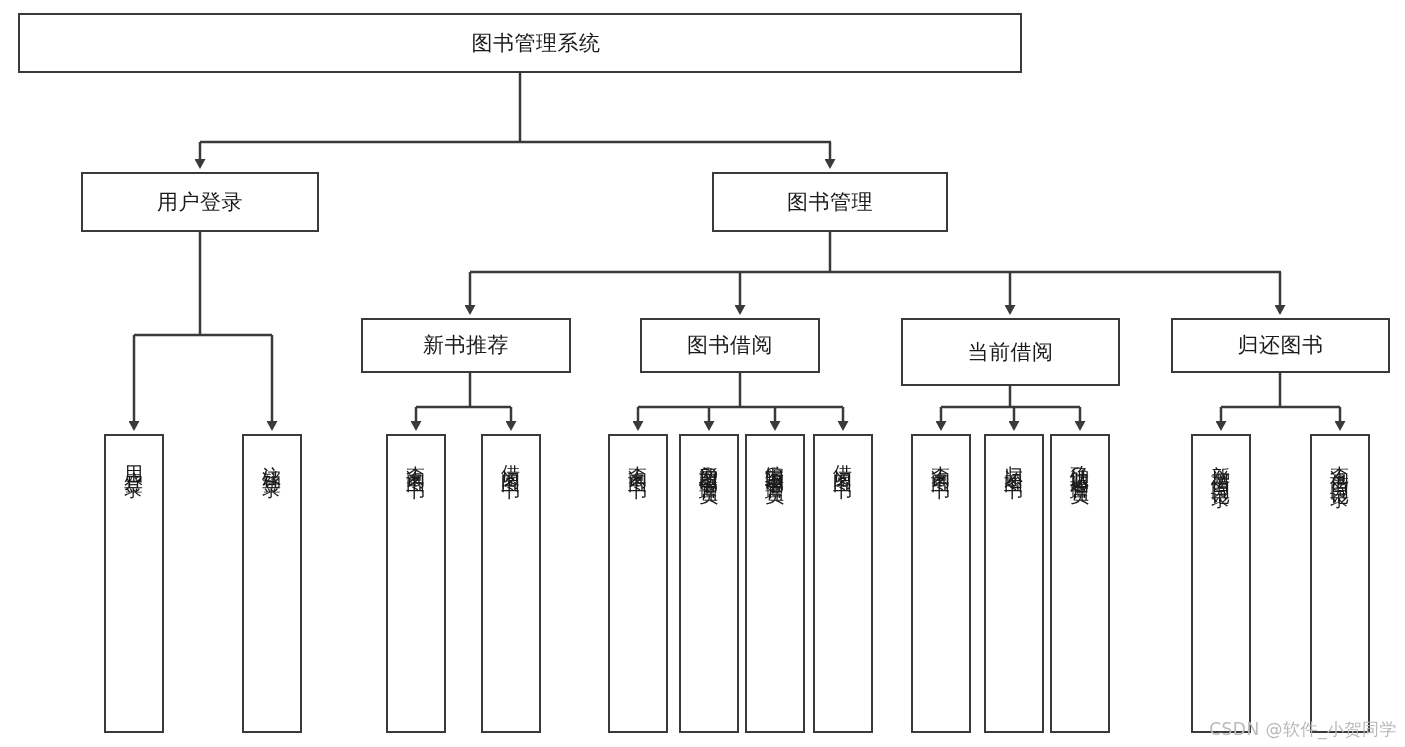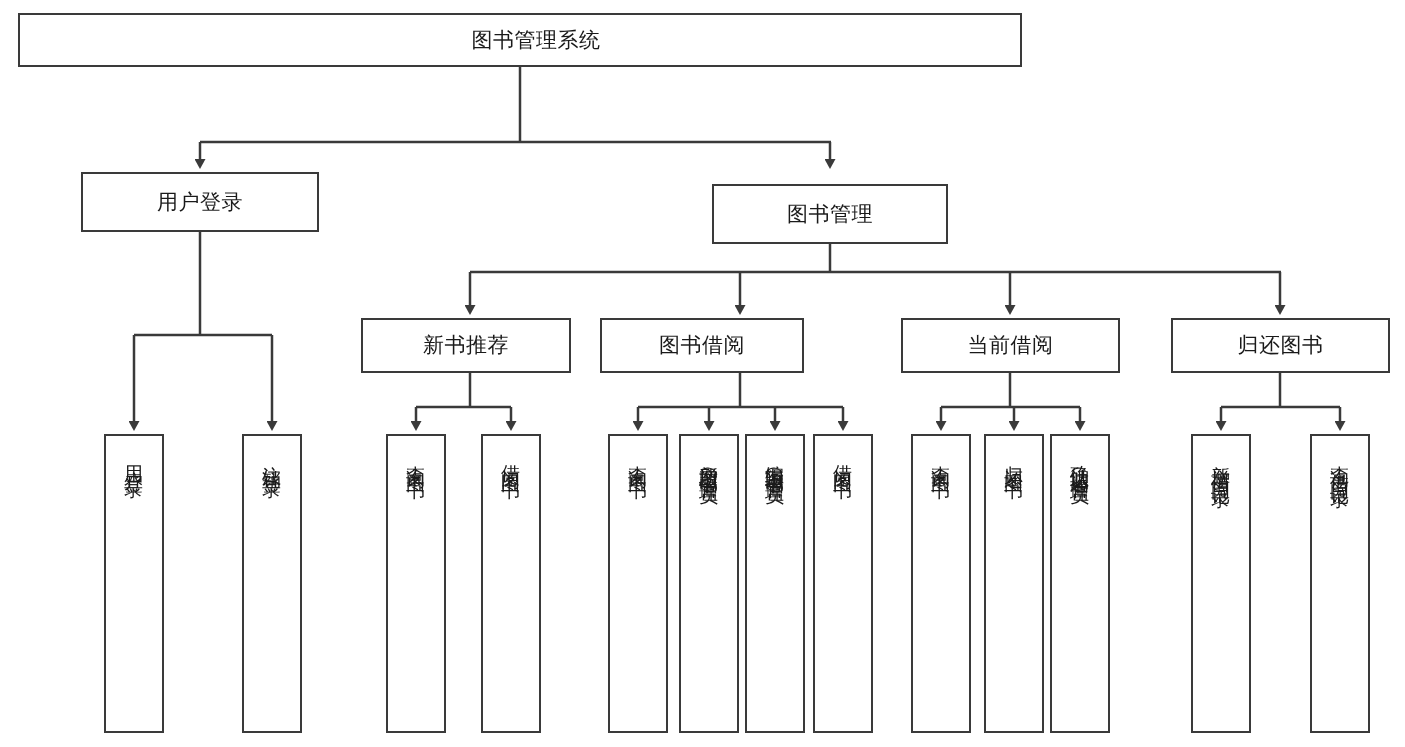--- a/index.html
+++ b/index.html
@@ -120,40 +120,40 @@
       <path d="M1014,407 L1014,422" marker-end="url(#arrow)"></path>
       <path d="M1080,407 L1080,422" marker-end="url(#arrow)"></path>
 
       <path d="M1280,373 L1280,407"></path>
       <path d="M1221,407 L1340,407"></path>
       <path d="M1221,407 L1221,422" marker-end="url(#arrow)"></path>
       <path d="M1340,407 L1340,422" marker-end="url(#arrow)"></path>
     </g>
   </svg>
 
-  <div class="node" id="root-node" style="left: 18px; top: 13px; width: 1004px; height: 54px; padding-left: 32px;">
+  <div class="node" id="root-node" style="left: 18px; top: 13px; width: 1004px; height: 60px; padding-left: 32px;">
     <span class="node-label">图书管理系统</span>
   </div>
 
   <div id="level2-container">
       <div class="node" style="left: 81px; top: 172px; width: 238px; height: 60px;">
         <span class="node-label">用户登录</span>
       </div>
-      <div class="node" style="left: 712px; top: 184px; width: 236px; height: 60px;">
+      <div class="node" style="left: 712px; top: 172px; width: 236px; height: 60px;">
         <span class="node-label">图书管理</span>
       </div>
     </div>
   <div id="level3-container">
       <div class="node" style="left: 361px; top: 318px; width: 210px; height: 55px;">
         <span class="node-label">新书推荐</span>
       </div>
-      <div class="node" style="left: 600px; top: 318px; width: 204px; height: 55px;">
+      <div class="node" style="left: 640px; top: 318px; width: 180px; height: 55px;">
         <span class="node-label">图书借阅</span>
       </div>
-      <div class="node" style="left: 901px; top: 318px; width: 219px; height: 55px;">
+      <div class="node" style="left: 901px; top: 318px; width: 219px; height: 68px;">
         <span class="node-label">当前借阅</span>
       </div>
       <div class="node" style="left: 1171px; top: 318px; width: 219px; height: 55px;">
         <span class="node-label">归还图书</span>
       </div>
     </div>
   <div id="leaves-container">
       <div class="node vertical" style="left: 104px; top: 434px; width: 60px; height: 299px;">
         <span class="node-label">用户登录</span>
       </div>
@@ -188,13 +188,14 @@
         <span class="node-label">确认归还（管理员）</span>
       </div>
       <div class="node vertical" style="left: 1191px; top: 434px; width: 60px; height: 299px;">
         <span class="node-label">新增借阅记录</span>
       </div>
       <div class="node vertical" style="left: 1310px; top: 434px; width: 60px; height: 299px;">
         <span class="node-label">查询借阅记录</span>
       </div>
     </div>
 
+  <div class="watermark">CSDN @软件_小贺同学</div>
 </div>
 
 </body></html>

